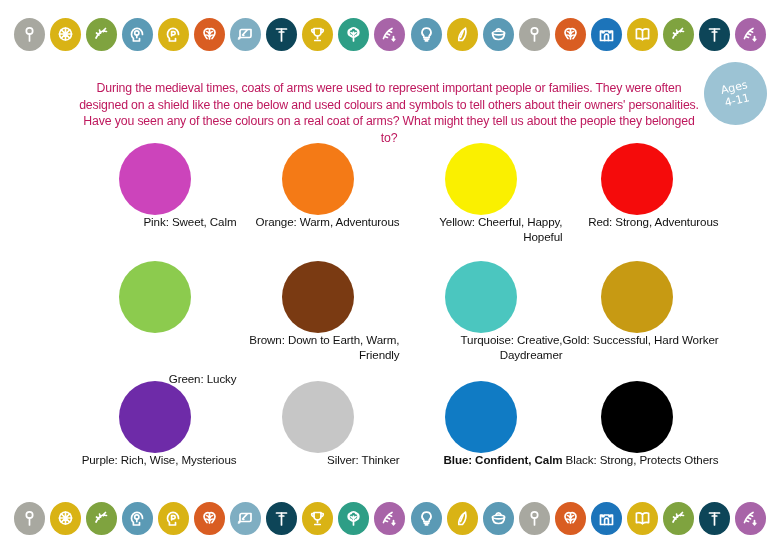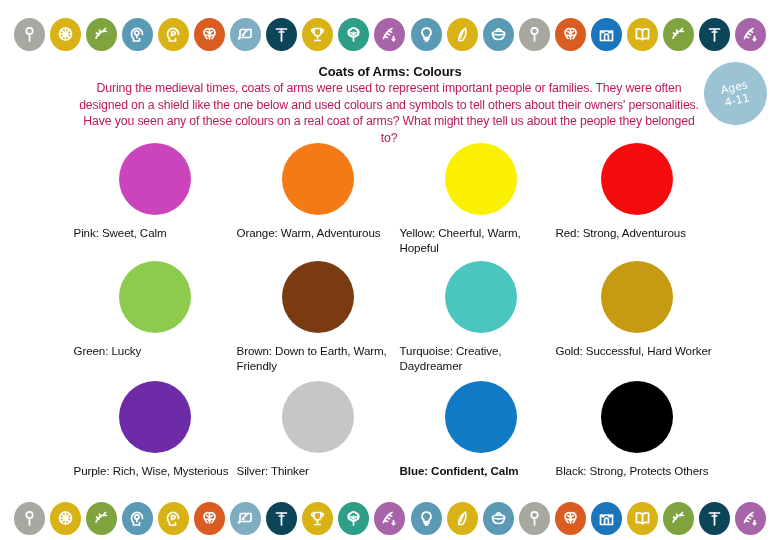--- a/index.html
+++ b/index.html
@@ -117,23 +117,23 @@
     flex-direction: column;
     align-items: center;
   }
   .dot {
     width: 72px;
     height: 72px;
     border-radius: 50%;
     flex: 0 0 auto;
   }
   .swatch-label {
-    margin-top: 11px;
+    margin-top: 0;
     width: 163px;
-    text-align: left;
+    text-align: right;
     font-size: 11.6px;
     line-height: 14.5px;
     color: #111111;
     letter-spacing: -0.1px;
   }
 </style>
 </head>
 <body>
 
 <div id="page">
@@ -264,47 +264,46 @@
         </svg>
       </div>
       <div class="icon-badge" style="background: rgb(168, 100, 168);">
         <svg viewBox="0 0 19 19">
           <path d="M3.5 13.5 C5 9.5 8 5.5 12 3.5 M4.5 11.5 L7.5 12.5 M6.5 8.5 L9.5 9.8 M8.8 5.8 L11.6 7.2"></path>
           <path d="M13.5 11.5 V15.5 M12.2 14.3 L13.5 15.8 L14.8 14.3"></path>
         </svg>
       </div>
     </div>
 
-  <div class="title">Coats of Arms: Colours</div>
 
   <div class="intro">During the medieval times, coats of arms were used to represent important people or families. They were often designed on a shield like the one below and used colours and symbols to tell others about their owners' personalities. Have you seen any of these colours on a real coat of arms? What might they tell us about the people they belonged to?</div>
 
   <div class="ages-badge" style="background: rgb(156, 195, 212); color: rgb(255, 255, 255);">
     <span>Ages</span>
     <span>4-11</span>
   </div>
 
   <div class="grid">
       <div class="swatch" style="left: 73.5px; top: 3px;">
         <div class="dot" style="background: rgb(204, 68, 187);"></div>
         <div class="swatch-label">Pink: Sweet, Calm</div>
       </div>
       <div class="swatch" style="left: 236.5px; top: 3px;">
         <div class="dot" style="background: rgb(244, 122, 22);"></div>
         <div class="swatch-label">Orange: Warm, Adventurous</div>
       </div>
       <div class="swatch" style="left: 399.5px; top: 3px;">
         <div class="dot" style="background: rgb(250, 240, 0);"></div>
-        <div class="swatch-label">Yellow: Cheerful, Warm, Hopeful</div>
+        <div class="swatch-label">Yellow: Cheerful, Happy, Hopeful</div>
       </div>
       <div class="swatch" style="left: 555.5px; top: 3px;">
         <div class="dot" style="background: rgb(245, 11, 11);"></div>
         <div class="swatch-label">Red: Strong, Adventurous</div>
       </div>
-      <div class="swatch" style="left: 73.5px; top: 121px;">
+      <div class="swatch" style="left: 73.5px; top: 121px; gap: 39px;">
         <div class="dot" style="background: rgb(140, 203, 78);"></div>
         <div class="swatch-label">Green: Lucky</div>
       </div>
       <div class="swatch" style="left: 236.5px; top: 121px;">
         <div class="dot" style="background: rgb(122, 58, 18);"></div>
         <div class="swatch-label">Brown: Down to Earth, Warm, Friendly</div>
       </div>
       <div class="swatch" style="left: 399.5px; top: 121px;">
         <div class="dot" style="background: rgb(75, 198, 191);"></div>
         <div class="swatch-label">Turquoise: Creative, Daydreamer</div>

